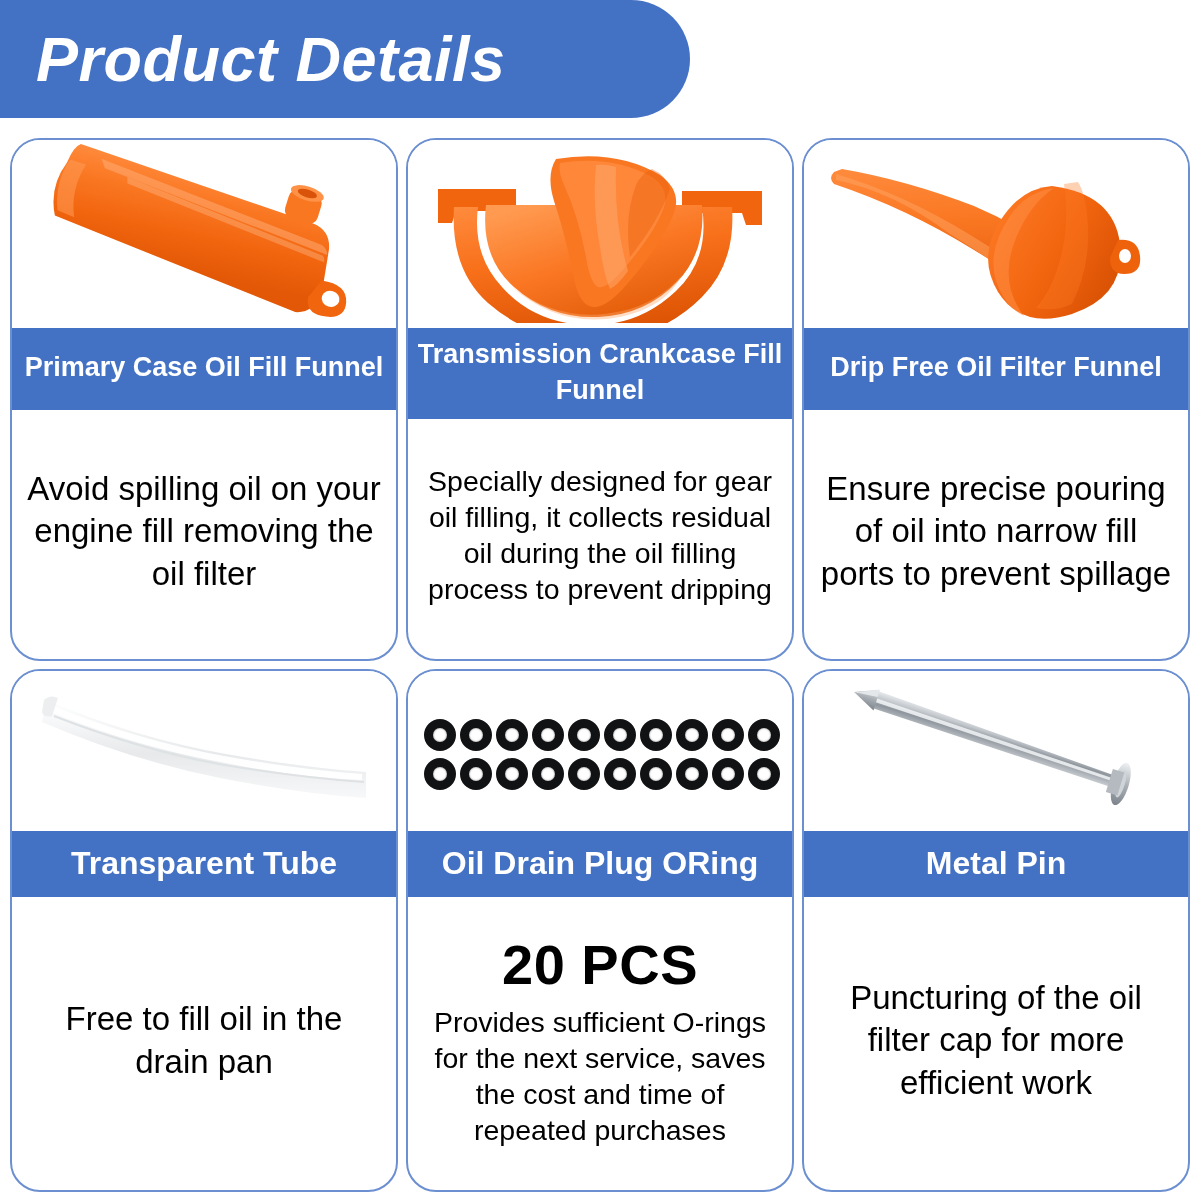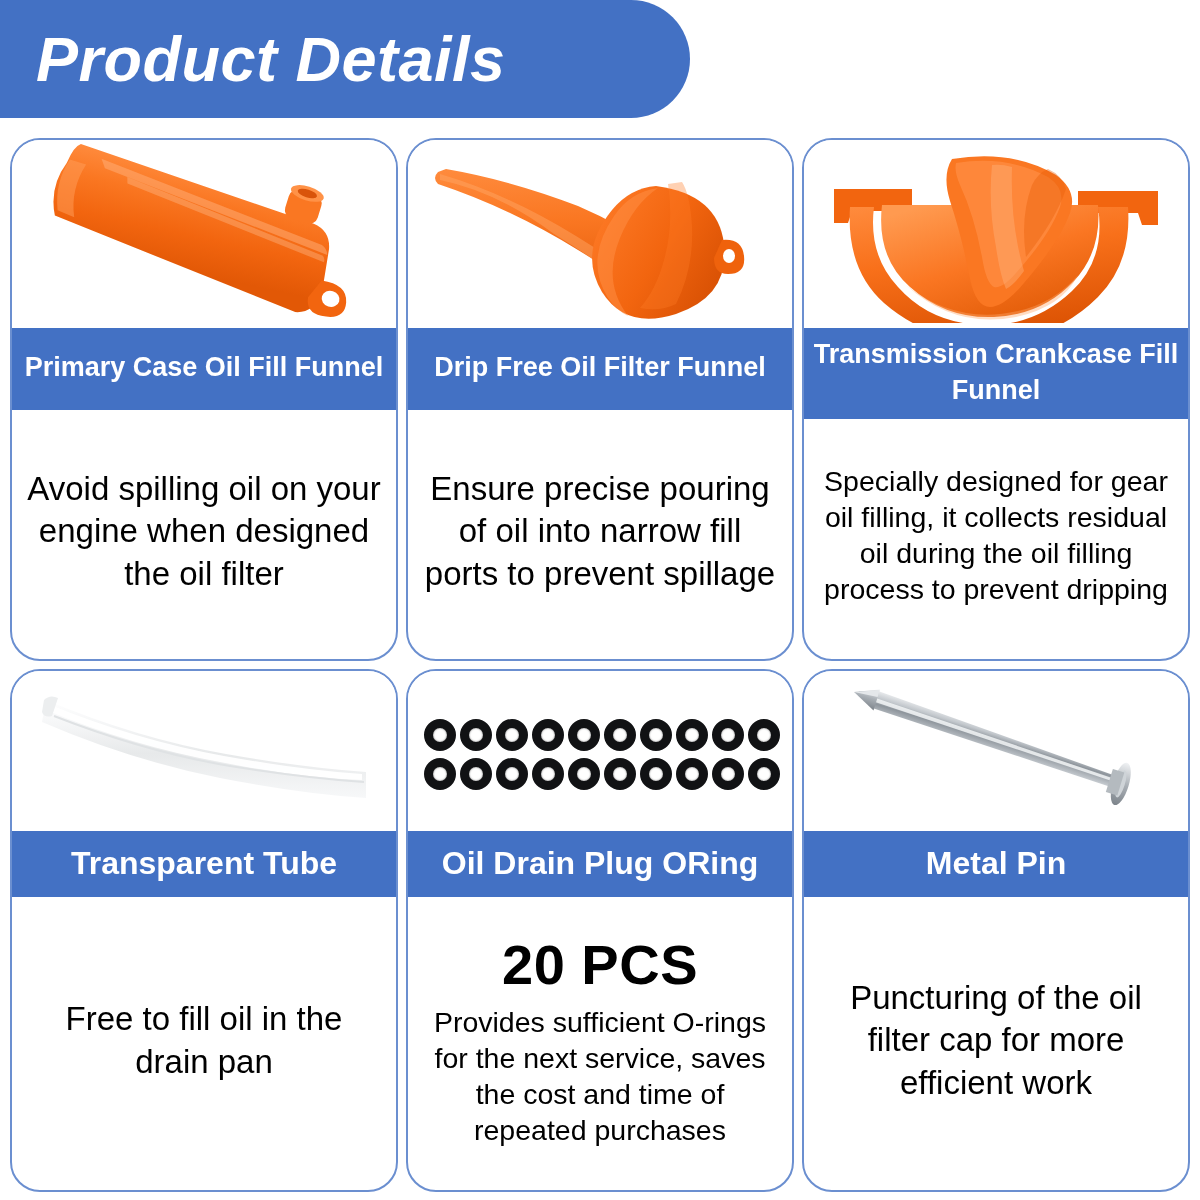--- a/index.html
+++ b/index.html
@@ -156,21 +156,59 @@
             <rect x="250" y="20" width="34" height="30" rx="9" fill="#fa7722"></rect>
             <ellipse cx="267" cy="21" rx="17" ry="7" fill="#ff9247"></ellipse>
             <ellipse cx="267" cy="21" rx="10" ry="4" fill="#d9540a"></ellipse>
             <path d="M306 100 q26 -4 30 14 q4 18 -20 20 q-16 1 -18 -14 Z" fill="#f2650f"></path>
             <ellipse cx="320" cy="115" rx="9" ry="8" fill="#ffffff"></ellipse>
           </g>
         </svg>
       </div>
       <div class="card-title">Primary Case Oil Fill Funnel</div>
       <div class="card-body">
-        <div class="card-desc">Avoid spilling oil on your engine when designed the oil filter</div>
+        <div class="card-desc">Avoid spilling oil on your engine fill removing the oil filter</div>
+      </div>
+    </div>
+
+    <div class="card row1">
+      <div class="card-image">
+        <svg class="art" width="340" height="178" viewBox="0 0 340 178">
+          <defs>
+            <linearGradient id="g3" x1="0" y1="0" x2="0.3" y2="1">
+              <stop offset="0%" stop-color="#ff8b3d"></stop>
+              <stop offset="45%" stop-color="#f8701a"></stop>
+              <stop offset="100%" stop-color="#dd5404"></stop>
+            </linearGradient>
+            <linearGradient id="g3b" x1="0.2" y1="0" x2="0.8" y2="1">
+              <stop offset="0%" stop-color="#ff9a50"></stop>
+              <stop offset="50%" stop-color="#fa7622"></stop>
+              <stop offset="100%" stop-color="#e05a06"></stop>
+            </linearGradient>
+          </defs>
+
+          <path d="M8 44 L86 44 L86 66 L26 66 L22 78 L8 78 Z" fill="#f2650f"></path>
+
+          <path d="M332 46 L252 46 L252 68 L312 68 L316 80 L332 80 Z" fill="#f2650f"></path>
+
+          <path d="M24 62 q-4 62 34 96 q46 40 110 38 q62 -2 104 -44 q34 -34 30 -90 L272 62 q8 52 -26 84 q-38 36 -90 34 q-52 -2 -84 -38 q-30 -32 -24 -80 Z" fill="url(#g3)"></path>
+
+          <path d="M56 60 q-6 52 28 82 q36 32 84 30 q48 -2 80 -36 q28 -30 24 -76 L56 60 Z" fill="url(#g3b)"></path>
+
+          <path d="M126 14 q60 -10 104 16 q22 16 14 38 q-10 28 -46 70 q-20 24 -34 24 q-14 0 -20 -28 q-8 -42 -20 -78 q-8 -26 2 -42 Z" fill="#fa7722"></path>
+          <path d="M130 18 q52 -8 92 14 q18 12 12 30 q-10 28 -44 66 q-14 16 -22 14 q-8 -4 -12 -30 q-8 -42 -22 -72 q-6 -14 -4 -22 Z" fill="#ff8f45" opacity="0.7"></path>
+          <path d="M166 20 q-4 40 4 82 q4 28 10 42 q8 -4 18 -18 q-14 -48 -12 -104 q-10 -3 -20 -2 Z" fill="#ffb078" opacity="0.45"></path>
+          <path d="M222 24 q14 6 18 20 q-10 30 -40 68 q-6 -40 6 -72 q6 -12 16 -16 Z" fill="#e85f09" opacity="0.4"></path>
+
+          <path d="M80 140 q50 40 112 26 q36 -8 60 -36 q-16 32 -62 42 q-62 12 -110 -32 Z" fill="#ffa868" opacity="0.4"></path>
+        </svg>
+      </div>
+      <div class="card-title">Transmission Crankcase Fill Funnel</div>
+      <div class="card-body">
+        <div class="card-desc small">Specially designed for gear oil filling, it collects residual oil during the oil filling process to prevent dripping</div>
       </div>
     </div>
 
     <div class="card row1">
       <div class="card-image">
         <svg class="art" width="360" height="180" viewBox="0 0 360 180">
           <defs>
             <linearGradient id="g2" x1="0" y1="0" x2="0.1" y2="1">
               <stop offset="0%" stop-color="#ff8b3d"></stop>
               <stop offset="40%" stop-color="#fa7722"></stop>
@@ -187,58 +225,20 @@
           <path d="M236 42 q62 8 68 58 q6 52 -48 70 q-50 16 -74 -22 q-24 -40 10 -82 q18 -22 44 -24 Z" fill="url(#g2b)"></path>
           <path d="M238 44 q-28 4 -44 28 q-30 44 -6 82 q8 12 20 18 q-26 -34 -8 -78 q14 -34 38 -50 Z" fill="#ff8f45" opacity="0.5"></path>
           <path d="M248 40 q6 40 -4 76 q-8 30 -24 48 q20 4 36 -4 q18 -36 16 -78 q-2 -32 -10 -44 Z" fill="#ff7a26" opacity="0.35"></path>
           <path d="M302 96 q20 -2 22 16 q2 18 -16 18 q-14 0 -14 -16 Z" fill="#ef620c"></path>
           <ellipse cx="309" cy="112" rx="6" ry="7" fill="#ffffff"></ellipse>
         </svg>
       </div>
       <div class="card-title">Drip Free Oil Filter Funnel</div>
       <div class="card-body">
         <div class="card-desc">Ensure precise pouring of oil into narrow fill ports to prevent spillage</div>
-      </div>
-    </div>
-
-    <div class="card row1">
-      <div class="card-image">
-        <svg class="art" width="340" height="178" viewBox="0 0 340 178">
-          <defs>
-            <linearGradient id="g3" x1="0" y1="0" x2="0.3" y2="1">
-              <stop offset="0%" stop-color="#ff8b3d"></stop>
-              <stop offset="45%" stop-color="#f8701a"></stop>
-              <stop offset="100%" stop-color="#dd5404"></stop>
-            </linearGradient>
-            <linearGradient id="g3b" x1="0.2" y1="0" x2="0.8" y2="1">
-              <stop offset="0%" stop-color="#ff9a50"></stop>
-              <stop offset="50%" stop-color="#fa7622"></stop>
-              <stop offset="100%" stop-color="#e05a06"></stop>
-            </linearGradient>
-          </defs>
-
-          <path d="M8 44 L86 44 L86 66 L26 66 L22 78 L8 78 Z" fill="#f2650f"></path>
-
-          <path d="M332 46 L252 46 L252 68 L312 68 L316 80 L332 80 Z" fill="#f2650f"></path>
-
-          <path d="M24 62 q-4 62 34 96 q46 40 110 38 q62 -2 104 -44 q34 -34 30 -90 L272 62 q8 52 -26 84 q-38 36 -90 34 q-52 -2 -84 -38 q-30 -32 -24 -80 Z" fill="url(#g3)"></path>
-
-          <path d="M56 60 q-6 52 28 82 q36 32 84 30 q48 -2 80 -36 q28 -30 24 -76 L56 60 Z" fill="url(#g3b)"></path>
-
-          <path d="M126 14 q60 -10 104 16 q22 16 14 38 q-10 28 -46 70 q-20 24 -34 24 q-14 0 -20 -28 q-8 -42 -20 -78 q-8 -26 2 -42 Z" fill="#fa7722"></path>
-          <path d="M130 18 q52 -8 92 14 q18 12 12 30 q-10 28 -44 66 q-14 16 -22 14 q-8 -4 -12 -30 q-8 -42 -22 -72 q-6 -14 -4 -22 Z" fill="#ff8f45" opacity="0.7"></path>
-          <path d="M166 20 q-4 40 4 82 q4 28 10 42 q8 -4 18 -18 q-14 -48 -12 -104 q-10 -3 -20 -2 Z" fill="#ffb078" opacity="0.45"></path>
-          <path d="M222 24 q14 6 18 20 q-10 30 -40 68 q-6 -40 6 -72 q6 -12 16 -16 Z" fill="#e85f09" opacity="0.4"></path>
-
-          <path d="M80 140 q50 40 112 26 q36 -8 60 -36 q-16 32 -62 42 q-62 12 -110 -32 Z" fill="#ffa868" opacity="0.4"></path>
-        </svg>
-      </div>
-      <div class="card-title">Transmission Crankcase Fill Funnel</div>
-      <div class="card-body">
-        <div class="card-desc small">Specially designed for gear oil filling, it collects residual oil during the oil filling process to prevent dripping</div>
       </div>
     </div>
 
     <div class="card row2">
       <div class="card-image">
         <svg class="art" width="360" height="150" viewBox="0 0 360 150">
           <defs>
             <linearGradient id="gt" x1="0" y1="0" x2="0" y2="1">
               <stop offset="0%" stop-color="#ffffff"></stop>
               <stop offset="25%" stop-color="#f5f6f7"></stop>

